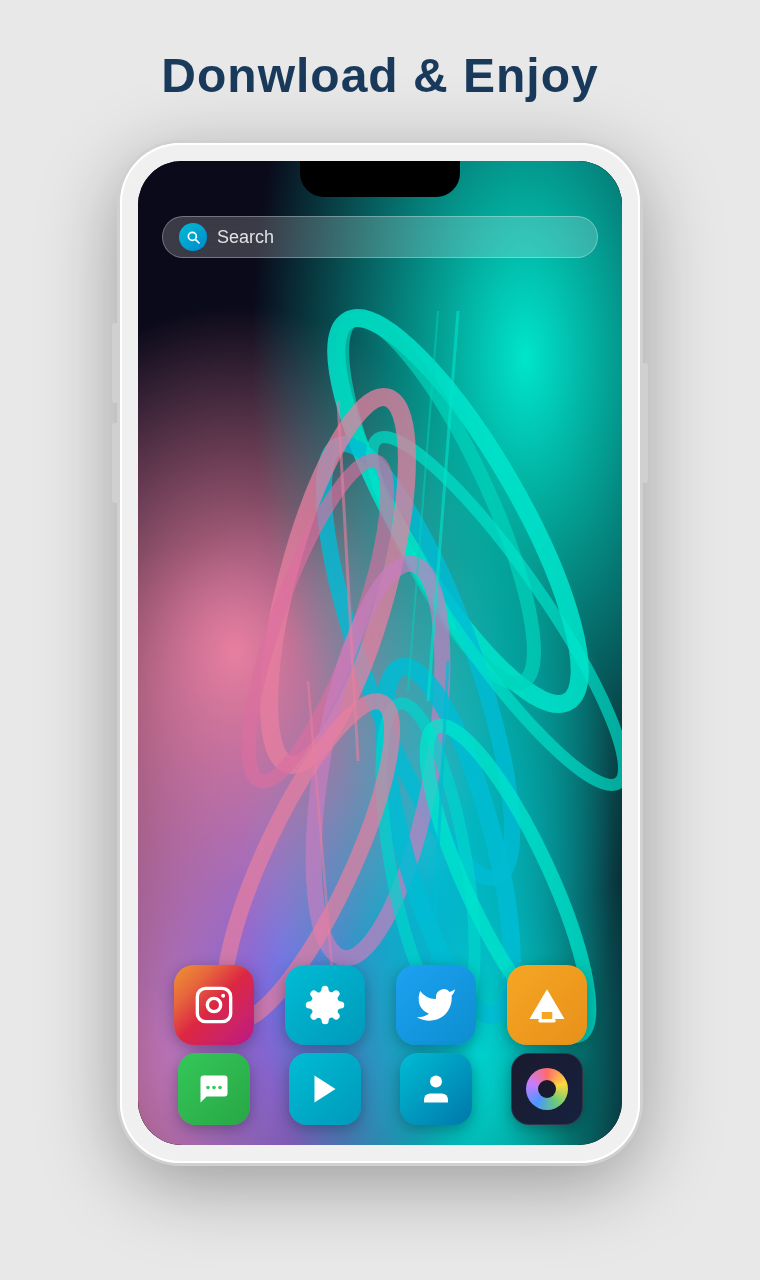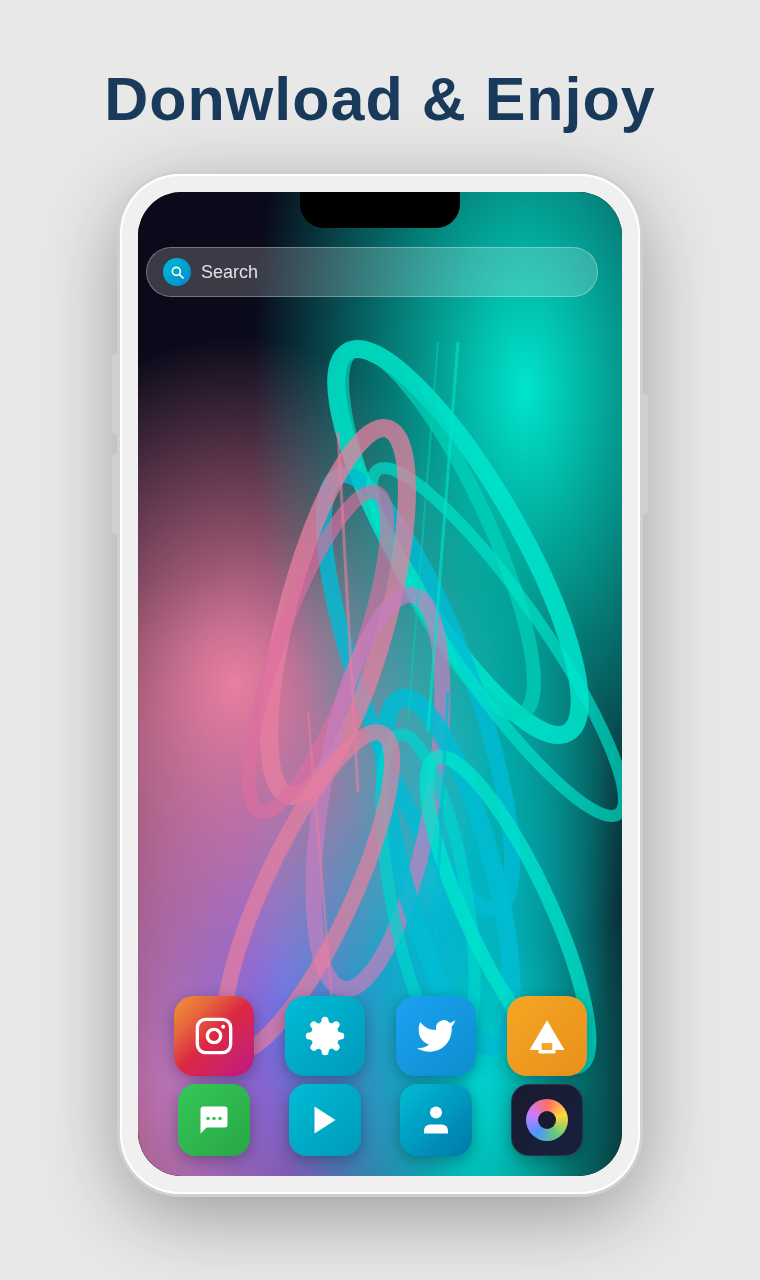--- a/index.html
+++ b/index.html
@@ -9,22 +9,22 @@
       height: 1280px;
       background: #e8e8e8;
       display: flex;
       flex-direction: column;
       align-items: center;
       font-family: 'Arial', sans-serif;
       overflow: hidden;
     }
 
     .page-title {
-      margin-top: 64px;
-      font-size: 61px;
+      margin-top: 48px;
+      font-size: 48px;
       font-weight: 700;
       color: #1a3a5c;
       letter-spacing: 1px;
       text-align: left;
     }
 
     .phone-wrapper {
       margin-top: 40px;
       position: relative;
       width: 520px;
@@ -113,23 +113,23 @@
       height: 36px;
       background: #000;
       border-radius: 0 0 24px 24px;
       z-index: 20;
     }
 
     
     .search-bar {
       position: absolute;
       top: 55px;
-      left: 8px;
+      left: 24px;
       right: 24px;
-      height: 50px;
+      height: 42px;
       background: rgba(255,255,255,0.2);
       backdrop-filter: blur(10px);
       border-radius: 26px;
       display: flex;
       align-items: center;
       padding: 0 16px;
       z-index: 10;
       border: 1px solid rgba(255,255,255,0.3);
     }
 

